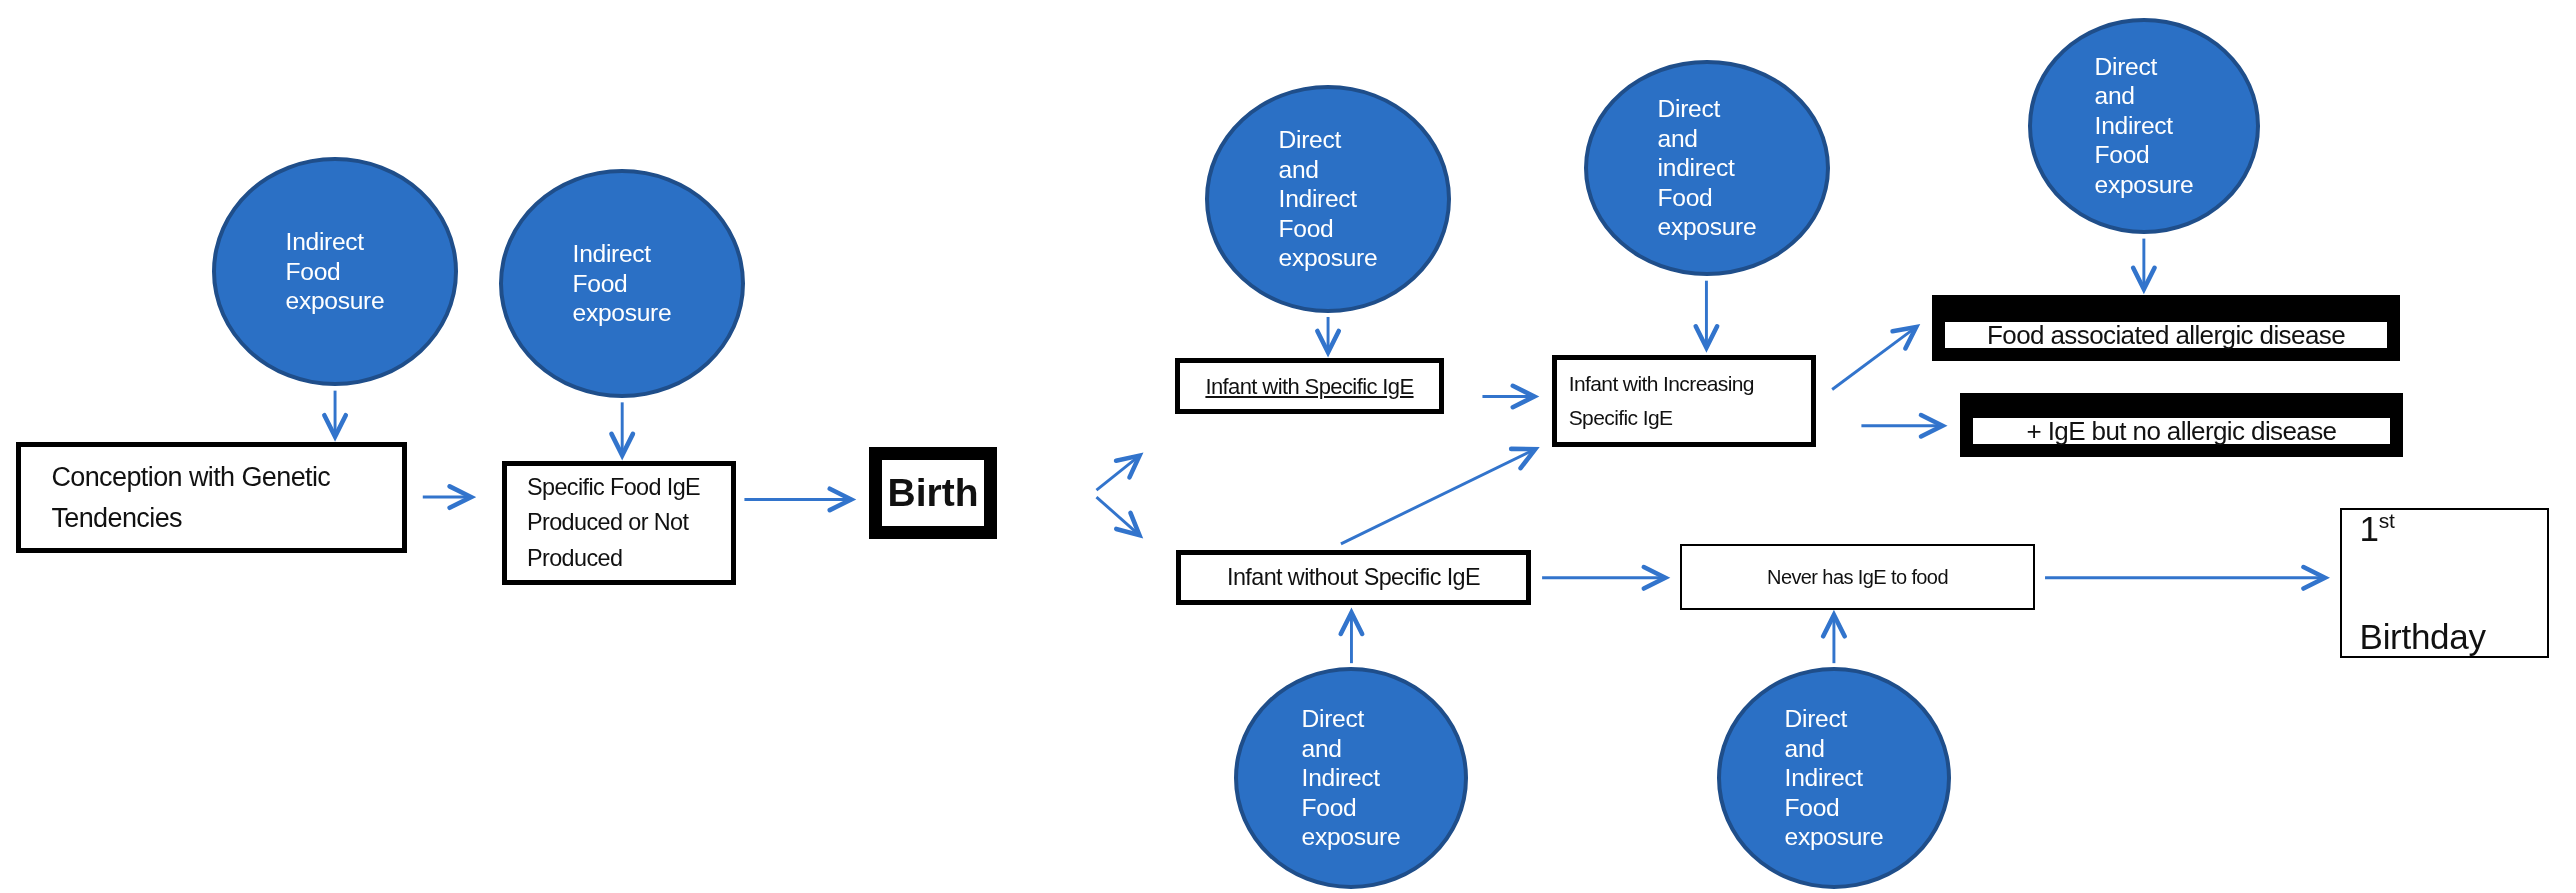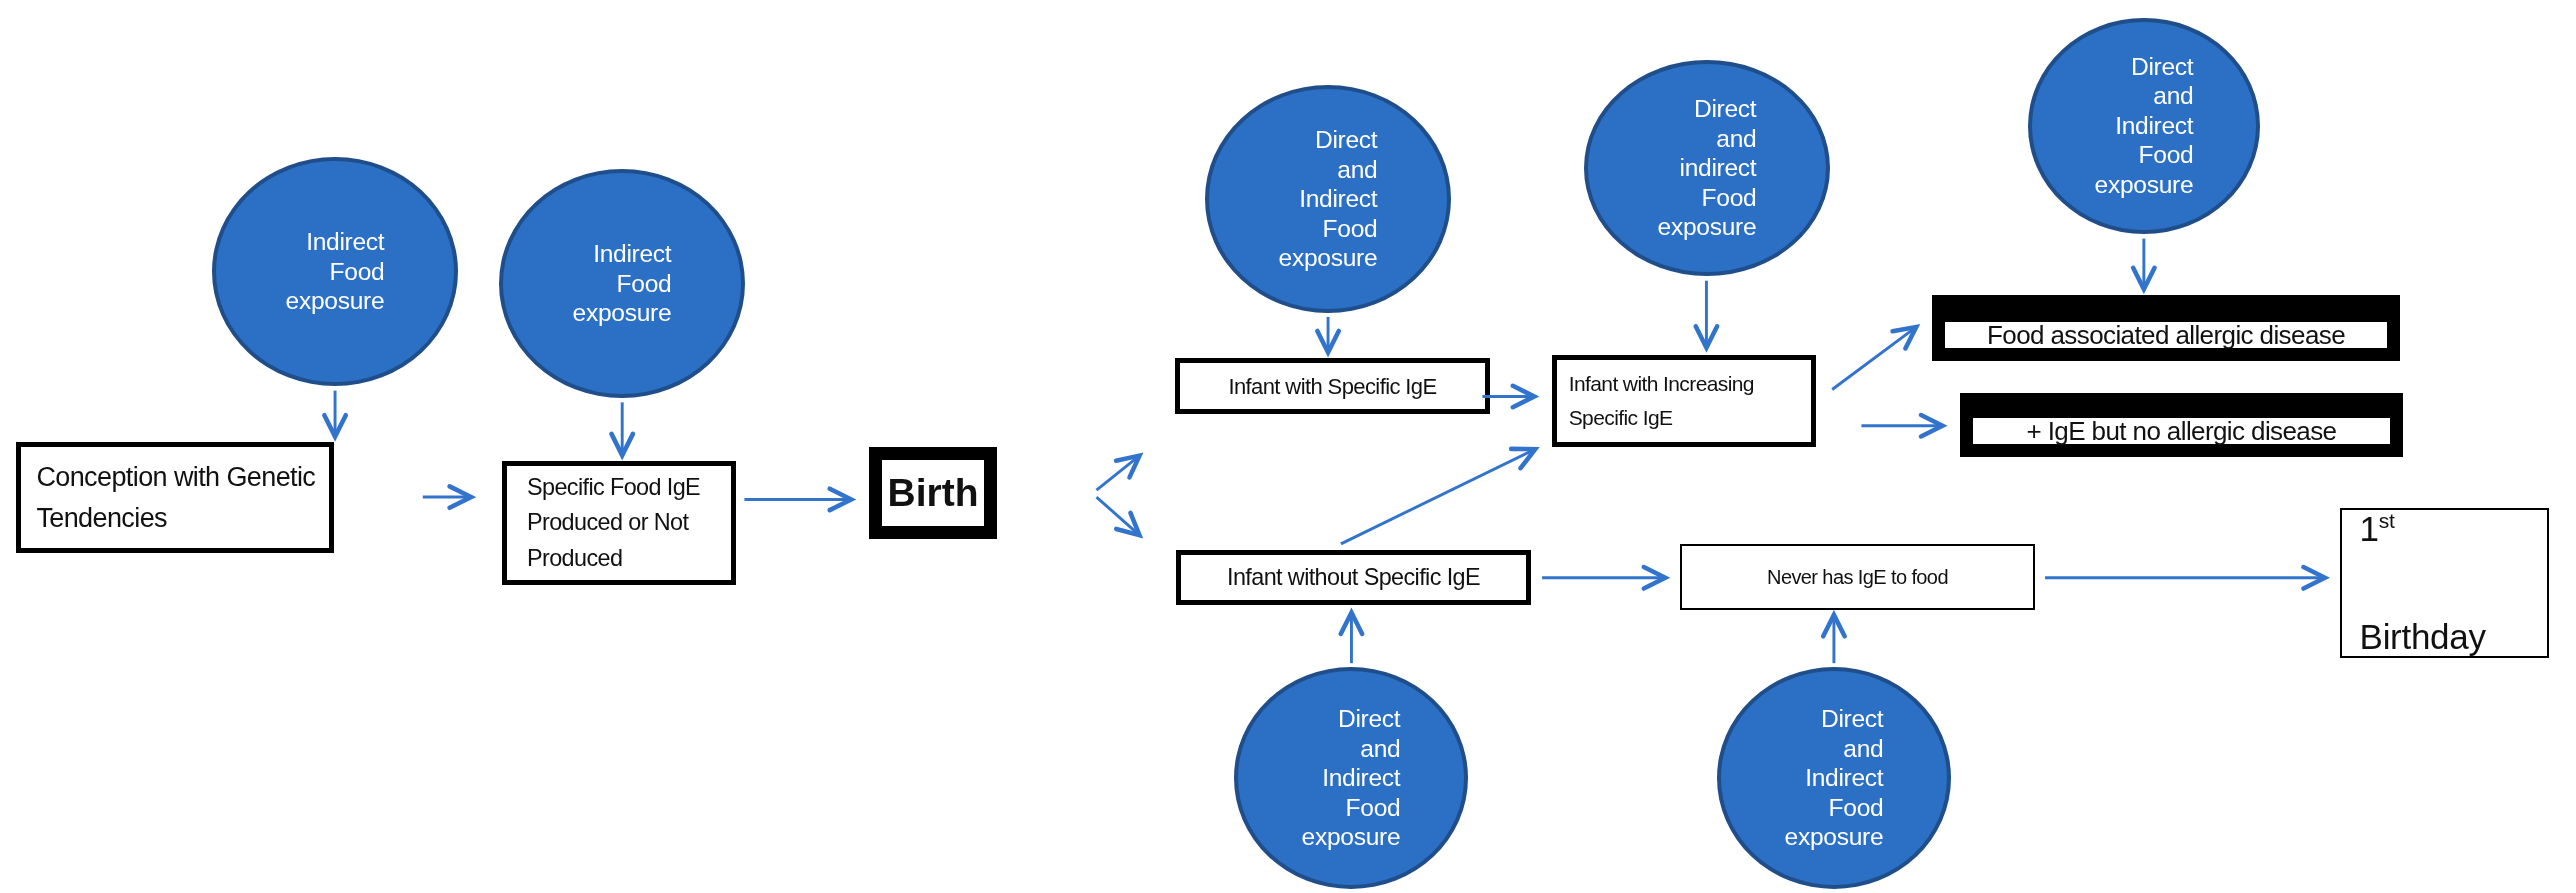--- a/index.html
+++ b/index.html
@@ -8,21 +8,21 @@
     background:#ffffff;
     font-family:"Liberation Sans", sans-serif;
   }
   .node{position:absolute; box-sizing:border-box;}
   .ellipse{
     border-radius:50%;
     background:#2B70C5;
     border:4.1px solid #1F4E8A;
     color:#ffffff;
     display:flex; align-items:center; justify-content:center;
-    text-align:right;
+    text-align:left;
     white-space:pre-line;
     font-size:24.6px; line-height:1.2; letter-spacing:-0.3px;
   }
   .box{
     background:#ffffff;
     border:5.3px solid #000000;
     color:#111111;
     display:flex; align-items:center;
     font-size:23.4px; letter-spacing:-0.6px; line-height:1.5;
     white-space:pre-line;
@@ -30,25 +30,25 @@
   .center{justify-content:center; text-align:center;}
   
   #e1{left:212px;  top:157px;  width:246px; height:229px;}
   #e2{left:499px;  top:169px;  width:246px; height:229px;}
   #e3{left:1205px; top:85px;  width:246px; height:228px;}
   #e4{left:1584px; top:60px;  width:246px; height:216px;}
   #e5{left:2028px; top:17.6px;   width:232px; height:216px;}
   #e6{left:1234px; top:667px; width:234px; height:222px;}
   #e7{left:1717px; top:667px; width:234px; height:222px;}
   
-  #conception{left:16.4px; top:442px; width:318px; height:111px; font-size:27px; padding-left:15px;}
+  #conception{left:16.4px; top:442px; width:391px; height:111px; font-size:27px; padding-left:30px;}
   #specific{left:502px; top:461px; width:234px; height:124px; padding-left:20px; line-height:1.5;}
   #birth{left:869px; top:447px; width:128px; height:92px; border-width:13px;
          font-size:39px; font-weight:bold; letter-spacing:0;}
-  #infant-with{left:1175px; top:358px; width:315px; height:56px; font-size:22px;}
+  #infant-with{left:1175px; top:358px; width:269px; height:56px; font-size:22px;text-decoration:underline;}
   #increasing{left:1552px; top:355px; width:264px; height:92px; font-size:21px; padding-left:11.7px; line-height:1.6;}
   #infant-without{left:1176px; top:550px; width:355px; height:55px; font-size:23.4px;}
   #never-has{left:1680px; top:544px; width:355px; height:66px; border-width:2.9px; font-size:20px;}
   #birthday{left:2340px; top:508px; width:209px; height:150px; border-width:2.9px;
             font-size:35px; letter-spacing:-0.3px; padding-left:17.6px; line-height:1.55;}
   #birthday sup{font-size:0.6em; vertical-align:super; line-height:0;}
   
   .bigframe{
     background:#000000;
     border:9.4px solid #000000;

